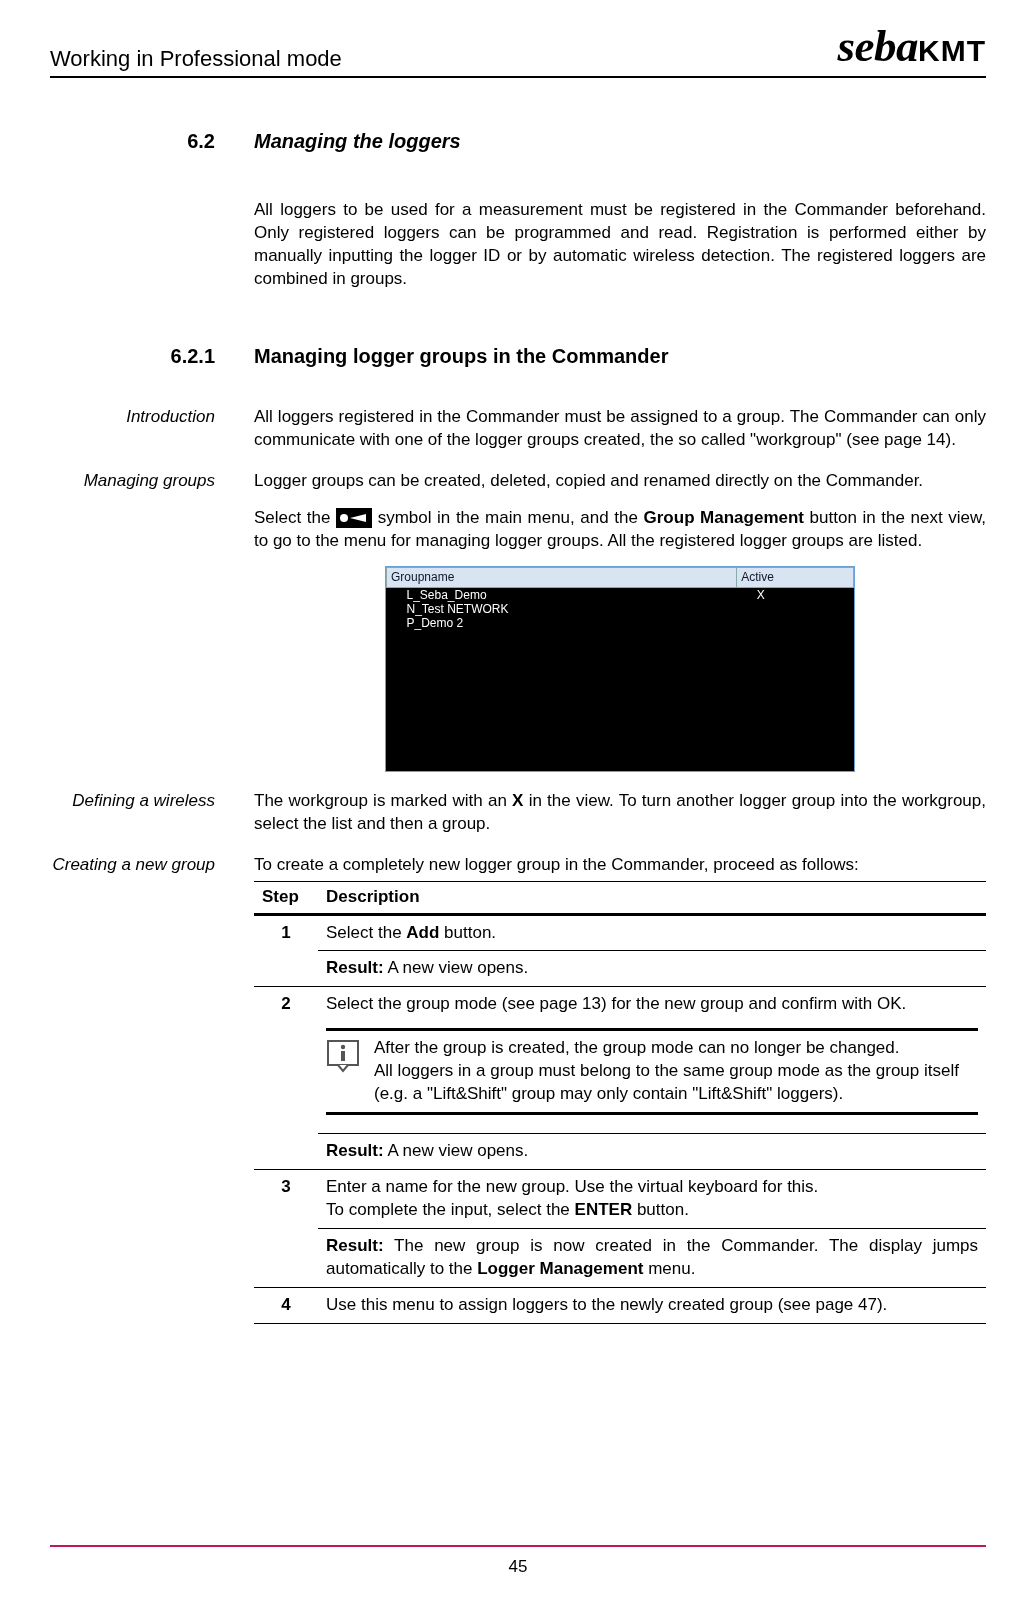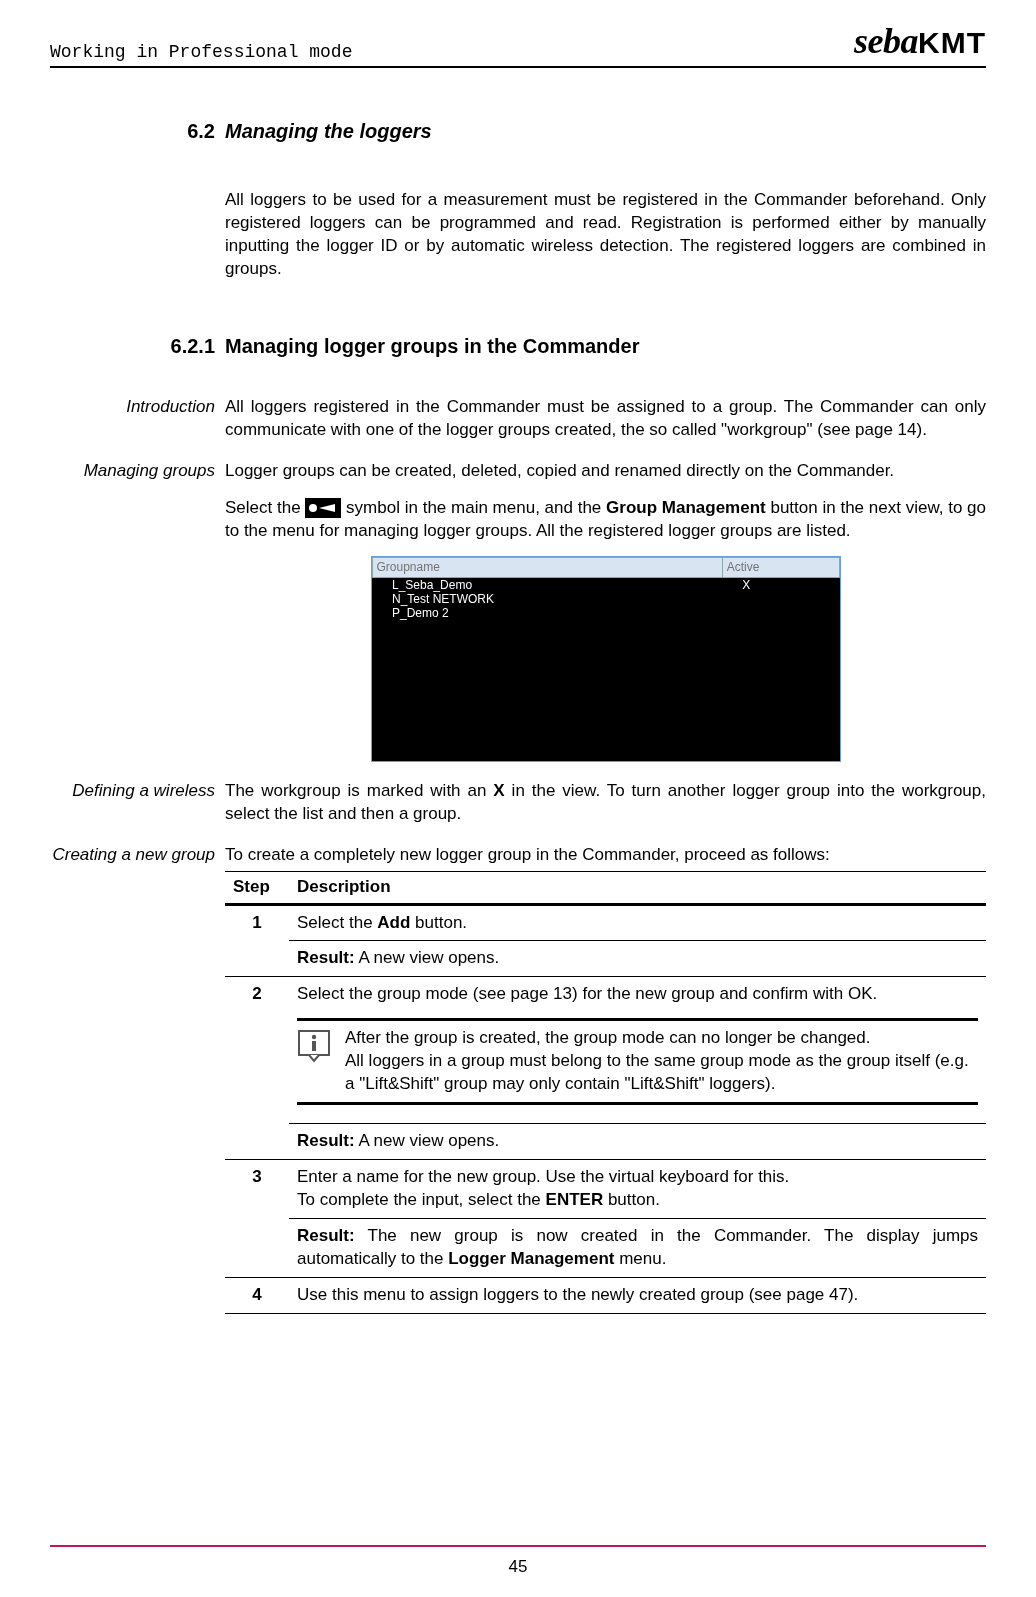--- a/index.html
+++ b/index.html
@@ -18,44 +18,44 @@
     position: relative;
   }
   .header-row {
     display: flex;
     justify-content: space-between;
     align-items: flex-end;
     border-bottom: 2px solid #000;
     padding-bottom: 4px;
   }
   .header-left {
-    font-size: 18px;
-    font-family: Liberation Mono, monospace;
+    font-size: 22px;
   }
   .logo-text {
     font-weight: bold;
     font-size: 30px;
     letter-spacing: -0.5px;
   }
   .logo-seba {
     font-style: italic;
     font-family: Georgia, "Times New Roman", serif;
-    font-size: 36px;
+    font-size: 45px;
     margin-left: 17px;
   }
   .logo-kmt {
     font-family: Arial, Helvetica, sans-serif;
     letter-spacing: 1px;
   }
   .content {
     margin-top: 50px;
   }
   .row {
     display: flex;
     margin-bottom: 18px;
+    gap: 29px;
   }
   .side-col {
     width: 165px;
     flex: 0 0 165px;
     text-align: right;
     padding-right: 10px;
     font-style: italic;
     font-size: 17px;
     line-height: 1.35;
   }
@@ -98,21 +98,21 @@
     border: 1px solid #6aa0d8;
     background: #000;
   }
   .screen-table {
     width: 100%;
     border-collapse: collapse;
     font-size: 13px;
   }
   .screen-table th {
     background: #d8e4f2;
-    color: #737373;
+    color: #0f172a;
     text-align: left;
     font-weight: normal;
     padding: 1px 4px;
     border: 1px solid #8aa;
     font-size: 12px;
   }
   .screen-table td {
     color: #fff;
     padding: 0 20px;
     font-size: 12px;

